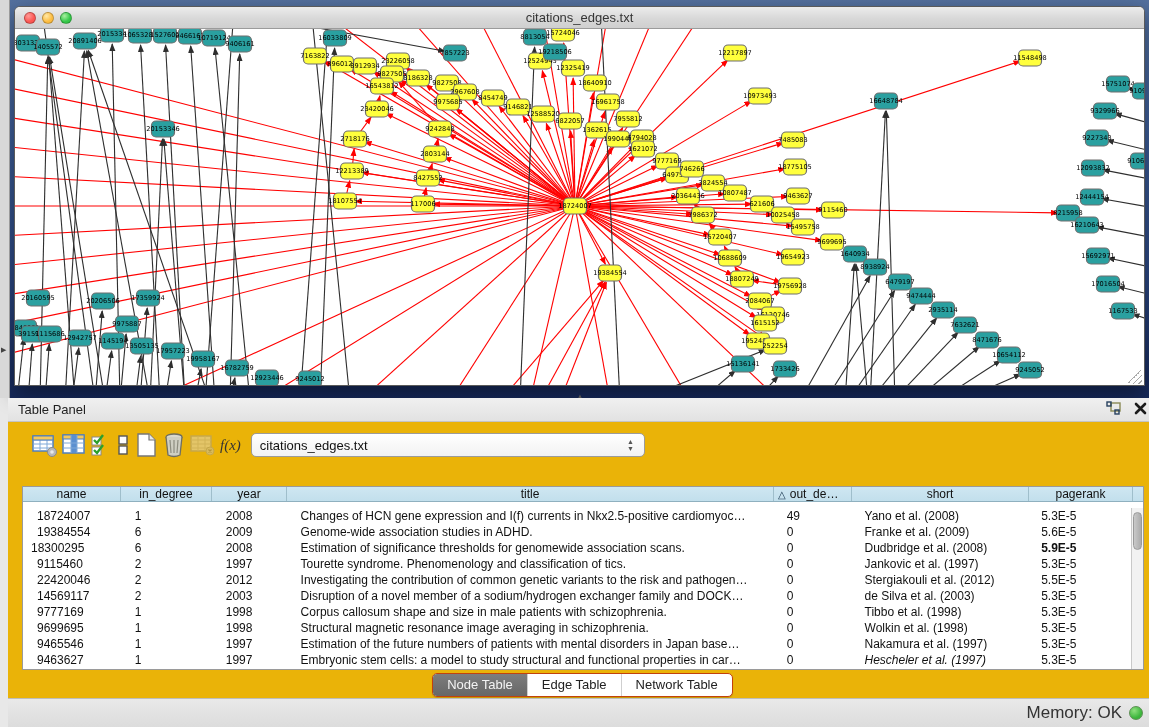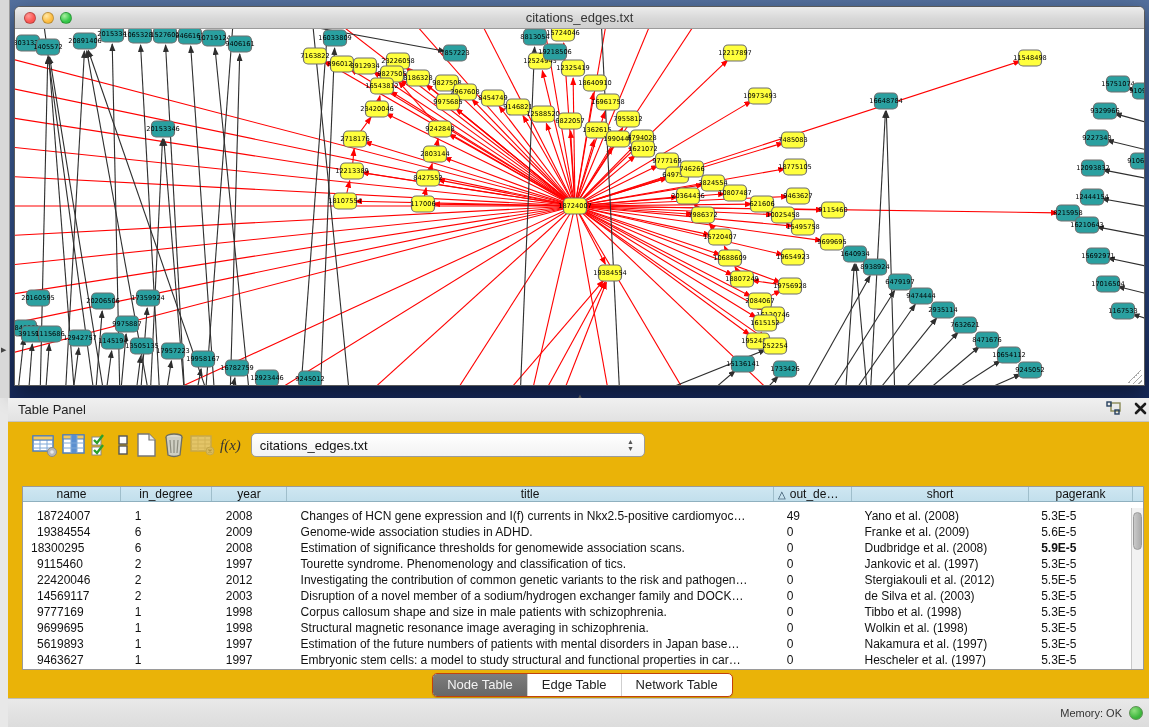--- a/index.html
+++ b/index.html
@@ -120,21 +120,21 @@
   .seg:last-child { border-right:none; }
   .seg.active {
     background:linear-gradient(180deg,#7d7d7d,#676767); color:#f4f4f4;
   }
   
   .statusbar {
     position:absolute; left:0; top:300px; width:1149px; height:29px;
     border-top:1px solid #bdbdbd; background:linear-gradient(180deg,#e9e9e9,#dcdcdc);
     display:flex; align-items:center; justify-content:flex-end; padding-right:14px; gap:7px;
   }
-  .mem-label { font-size:11px; color:#333; }
+  .mem-label { font-size:17px; color:#333; }
   .mem-dot {
     width:14px; height:14px; border-radius:50%;
     background:radial-gradient(circle at 35% 30%,#8fe07e,#3bb53b 65%);
     border:1px solid #5c8f52;
   }
   .splitter-notch{
     position:absolute; left:565px; top:-5px; width:14px; height:5px; color:#555; font-size:6px; text-align:center;
   }
 </style>
 </head>
@@ -973,35 +973,35 @@
         <div class="tr">
           <div class="td" style="width: 98px;">9699695</div>
           <div class="td" style="width: 91px;">1</div>
           <div class="td" style="width: 75px;">1998</div>
           <div class="td" style="width: 487px;">Structural magnetic resonance image averaging in schizophrenia.</div>
           <div class="td" style="width: 78px;">0</div>
           <div class="td" style="width: 177px;">Wolkin et al. (1998)</div>
           <div class="td" style="width: 104px;">5.3E-5</div>
         </div>
         <div class="tr">
-          <div class="td" style="width: 98px;">5619893</div>
+          <div class="td" style="width: 98px;">9465546</div>
           <div class="td" style="width: 91px;">1</div>
           <div class="td" style="width: 75px;">1997</div>
           <div class="td" style="width: 487px;">Estimation of the future numbers of patients with mental disorders in Japan base…</div>
           <div class="td" style="width: 78px;">0</div>
           <div class="td" style="width: 177px;">Nakamura et al. (1997)</div>
           <div class="td" style="width: 104px;">5.3E-5</div>
         </div>
         <div class="tr">
           <div class="td" style="width: 98px;">9463627</div>
           <div class="td" style="width: 91px;">1</div>
           <div class="td" style="width: 75px;">1997</div>
           <div class="td" style="width: 487px;">Embryonic stem cells: a model to study structural and functional properties in car…</div>
           <div class="td" style="width: 78px;">0</div>
-          <div class="td" style="width: 177px;">Hescheler et al. (1997)</div>
+          <div class="td" style="width: 177px; font-style: italic;">Hescheler et al. (1997)</div>
           <div class="td" style="width: 104px;">5.3E-5</div>
         </div>
       </div>
     <div class="vscroll">
       <div class="vthumb"></div>
     </div>
   </div>
 
   <div class="tp-tabs">
     <div class="seg-group" id="tabs-group">

